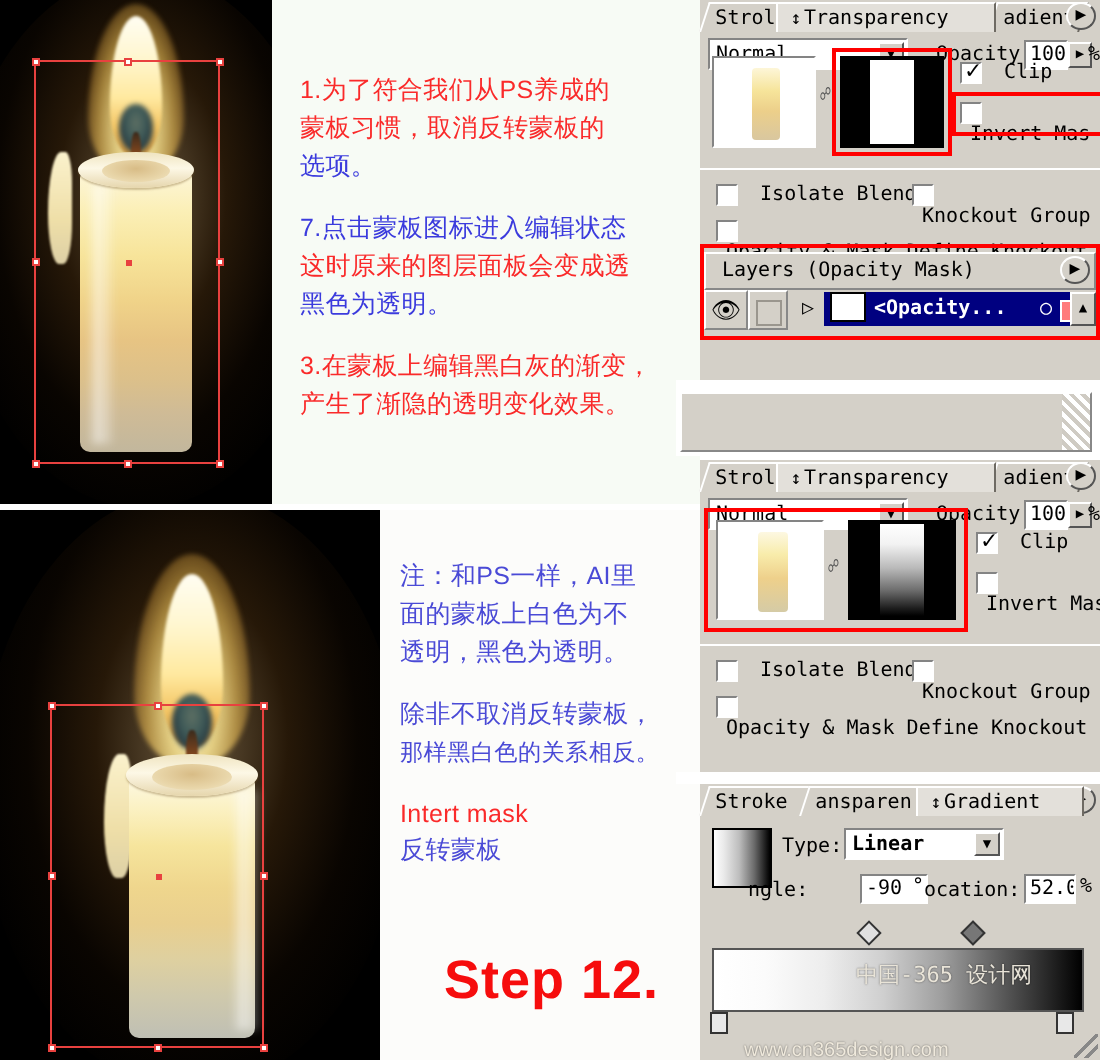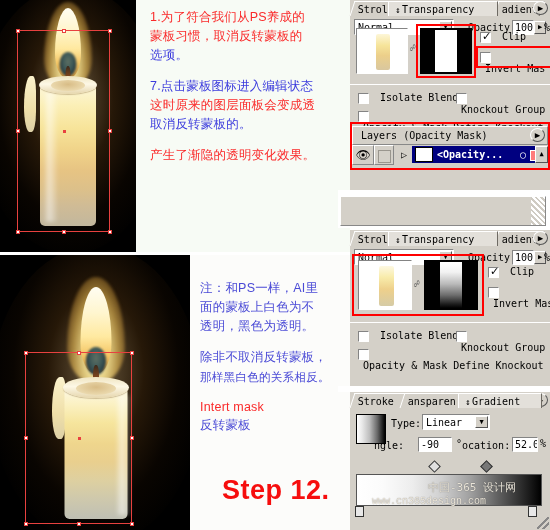--- a/index.html
+++ b/index.html
@@ -78,21 +78,21 @@
     background:#f7fbf5;}
   .txt-bot{position:absolute;left:190px;top:255px;width:173px;height:275px;
     background:#fcfcfa;}
 
   .tline{font-size:12.5px;line-height:19px;white-space:nowrap;
     letter-spacing:.2px;}
   .c-red{color:#fa2a2a;}
   .c-blue{color:#3b3bdd;}
   .c-blue2{color:#4a4ad6;}
   .tp{margin:0;}
-  .txt-top-inner{padding:8px 0 0 14px;}
+  .txt-top-inner{padding:20px 0 0 14px;margin-top:16px;}
   .txt-bot-inner{padding:24px 0 0 10px;}
   .blk{margin-bottom:12px;}
   .step{color:#f60d0d;font-size:27px;font-weight:bold;
     letter-spacing:.5px;margin-top:40px;margin-left:22px;}
   .small-en{font-size:12.5px;line-height:18px;}
 
   
   .pal{position:absolute;background:#d4d0c8;
     font-family:"DejaVu Sans Mono","Liberation Mono",monospace;
     font-size:10px;color:#000;}
@@ -155,22 +155,22 @@
   .gradbar{position:relative;background:#fff;border:1px solid #555;
     box-sizing:border-box;}
   .gradstop{position:absolute;width:9px;height:11px;background:#e8e8e8;
     border:1px solid #333;box-sizing:border-box;}
   .gradmid{position:absolute;width:9px;height:9px;border:1px solid #333;
     box-sizing:border-box;transform:rotate(45deg);}
 
   .wm{position:absolute;font-size:11px;color:#e9e4d8;
     text-shadow:0 0 1px rgba(0,0,0,.55);white-space:nowrap;}
   .wm2{position:absolute;font-size:10px;color:#efe9dc;
-    font-family:Liberation Mono, monospace;white-space:nowrap;
-    text-shadow:0 0 1px rgba(0,0,0,.55);}
+    font-family:Liberation Sans, sans-serif;white-space:nowrap;
+    text-shadow:0 0 1px rgba(0,0,0,.55);margin-top:24px;}
   .resize{position:absolute;right:1px;bottom:1px;width:12px;height:12px;
     background:linear-gradient(135deg,transparent 45%,#888 45%,#888 55%,
       transparent 55%,transparent 70%,#888 70%,#888 80%,transparent 80%);}
   .divider{position:absolute;background:#d4d0c8;}
 </style>
 </head>
 <body>
 
 <div class="page">
 
@@ -206,23 +206,24 @@
   <div class="txt-top">
     <div class="txt-top-inner">
       <div class="blk">
         <p class="tline tp c-red">1.为了符合我们从PS养成的</p>
         <p class="tline tp c-red">蒙板习惯，取消反转蒙板的</p>
         <p class="tline tp c-blue">选项。</p>
       </div>
       <div class="blk">
         <p class="tline tp c-blue">7.点击蒙板图标进入编辑状态</p>
         <p class="tline tp c-red">这时原来的图层面板会变成透</p>
-        <p class="tline tp c-blue">取消反转蒙板的。</p>
-      </div>
-      <div class="blk">
+        <p class="tline tp c-blue">黑色为透明。</p>
+      </div>
+      <div class="blk">
+        <p class="tline tp c-red">3.在蒙板上编辑黑白灰的渐变，</p>
         <p class="tline tp c-red">产生了渐隐的透明变化效果。</p>
       </div>
     </div>
   </div>
 
   <div class="art art-bot">
     <div class="glow glow-a" style="left:-10px;top:-10px;width:212px;height:300px;"></div>
     <div class="candle-wrap" style="left:16px;top:0;width:160px;height:275px;">
       <div class="flame flame-outer" style="top:22px;width:58px;height:106px;"></div>
       <div class="flame-inner" style="top:32px;width:31px;height:86px;"></div>
@@ -442,27 +443,27 @@
       <div class="tab active" style="left:108px;width:84px;">
         <span class="tabgrip">↕</span><span>Gradient</span>
       </div>
       <div class="arrowbtn">▶</div>
     </div>
 
     <div style="position:absolute;left:6px;top:22px;width:30px;height:30px;border:1px solid #000;box-sizing:border-box;
                 background:linear-gradient(to right,#ffffff 0%,#e9e9e9 18%,#bdbdbd 45%,#6a6a6a 72%,#111 95%,#000 100%);"></div>
 
     <span class="lbl" style="position:absolute;left:41px;top:26px;">Type:</span>
-    <div class="combo" style="position:absolute;left:72px;top:22px;width:68px;">
+    <div class="combo" style="position:absolute;left:72px;top:22px;width:80px;font-weight:bold;">
       <span>Linear</span>
       <span class="dd">▼</span>
     </div>
 
     <span class="lbl" style="position:absolute;left:24px;top:48px;">ngle:</span>
-    <div class="fld" style="position:absolute;left:68px;top:45px;width:34px;">-90</div>
+    <div class="fld" style="position:absolute;left:80px;top:45px;width:34px;">-90</div>
     <span class="lbl" style="position:absolute;left:106px;top:46px;">°</span>
     <span class="lbl" style="position:absolute;left:112px;top:48px;">ocation:</span>
     <div class="fld" style="position:absolute;left:162px;top:45px;width:26px;">52.0</div>
     <span class="lbl" style="position:absolute;left:190px;top:46px;">%</span>
 
     <div style="position:absolute;left:6px;top:66px;width:186px;height:18px;">
       <div class="gradmid" style="left:74px;top:4px;background:#e0e0e0;"></div>
       <div class="gradmid" style="left:126px;top:4px;background:#777;"></div>
     </div>
     <div class="gradbar" style="position:absolute;left:6px;top:82px;width:186px;height:32px;

